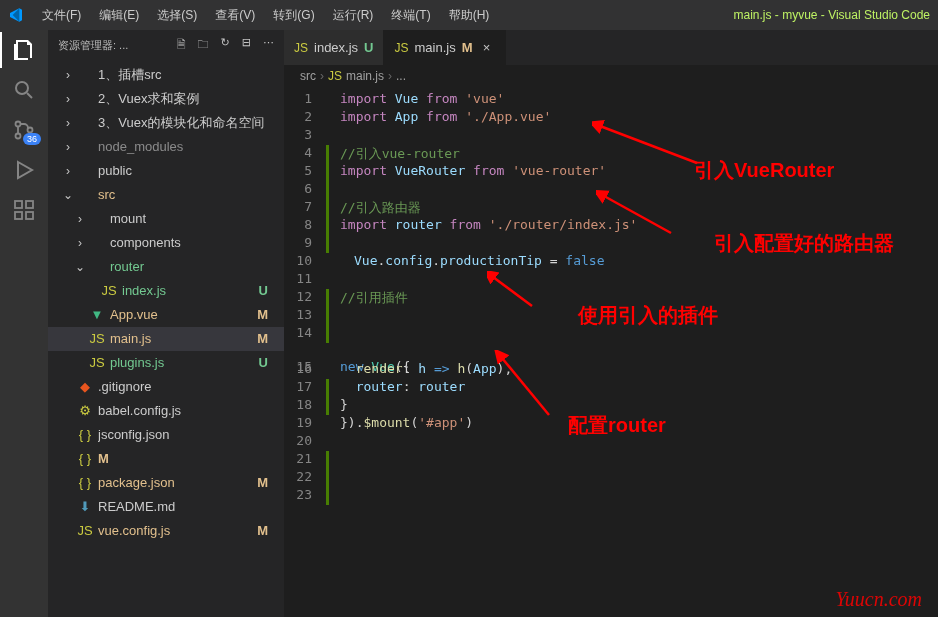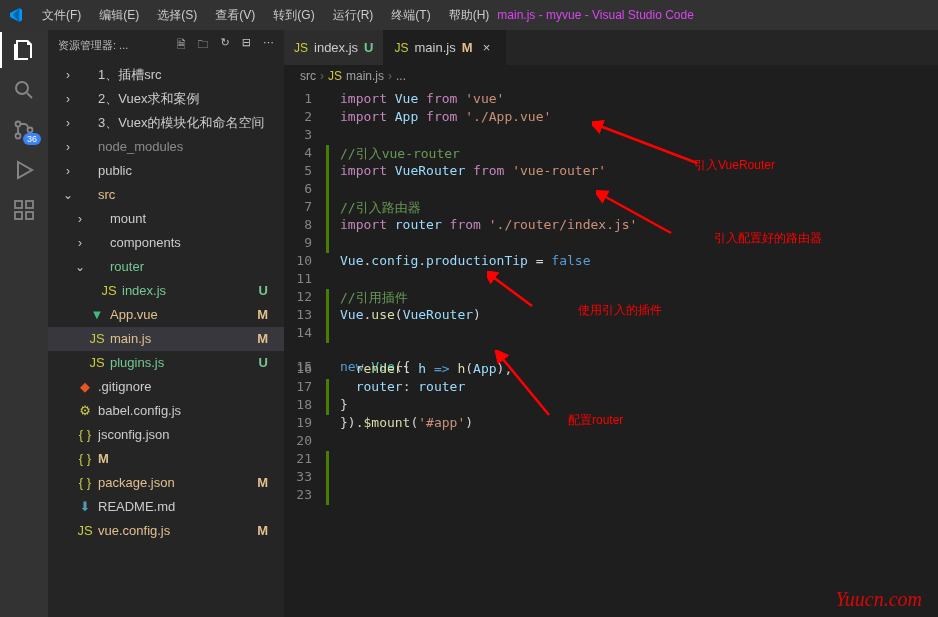--- a/index.html
+++ b/index.html
@@ -1,21 +1,21 @@
 <!DOCTYPE html>
 <html><head>
 <meta charset="utf-8">
 <style>
 * { margin: 0; padding: 0; box-sizing: border-box; }
 body { font-family: "Segoe UI", "Microsoft YaHei", sans-serif; background: #1e1e1e; color: #cccccc; width: 938px; height: 617px; overflow: hidden; position: relative; font-size: 13px; }
 .titlebar { height: 30px; background: #323233; display: flex; align-items: center; padding: 0 8px; }
 .app-icon { width: 18px; height: 18px; margin-right: 8px; display: flex; align-items: center; }
 .menu { display: flex; gap: 2px; }
 .menu-item { padding: 4px 8px; font-size: 12px; cursor: pointer; }
-.window-title { flex: 1; text-align: left; font-size: 12px; color: #d946ef; }
+.window-title { flex: 1; text-align: right; font-size: 12px; color: #bef264; }
 .main-layout { display: flex; height: calc(617px - 30px); }
 .activity-bar { width: 48px; background: #333333; display: flex; flex-direction: column; align-items: center; padding-top: 8px; gap: 16px; }
 .activity-icon { width: 24px; height: 24px; color: #858585; cursor: pointer; display: flex; align-items: center; justify-content: center; position: relative; }
 .activity-icon.active { color: #ffffff; }
 .activity-icon.active::before { content: ''; position: absolute; left: -12px; top: -6px; width: 2px; height: 36px; background: #ffffff; }
 .badge { position: absolute; bottom: -3px; right: -5px; background: #3b82f6; color: white; font-size: 9px; border-radius: 8px; padding: 0 4px; line-height: 12px; }
 .sidebar { width: 236px; background: #252526; display: flex; flex-direction: column; }
 .sidebar-header { display: flex; align-items: center; padding: 6px 10px; font-size: 11px; color: #bbbbbb; }
 .sidebar-title { flex: 1; }
 .sidebar-actions { display: flex; gap: 12px; color: #c5c5c5; }
@@ -54,21 +54,21 @@
 .line-content { padding-left: 16px; }
 .tok-key { color: #c586c0; }
 .tok-var { color: #9cdcfe; }
 .tok-type { color: #4ec9b0; }
 .tok-str { color: #ce9178; }
 .tok-com { color: #6a9955; }
 .tok-const { color: #569cd6; }
 .tok-func { color: #dcdcaa; }
 .tok-plain { color: #d4d4d4; }
 .annotations { position: absolute; top: 0; left: 0; width: 100%; height: 100%; pointer-events: none; }
-.anno-text { position: absolute; color: #ff0000; font-family: "Microsoft YaHei", sans-serif; font-size: 12px; font-weight: 400; }
+.anno-text { position: absolute; color: #ff0000; font-family: "Microsoft YaHei", sans-serif; font-size: 20px; font-weight: 700; }
 .arrow { position: absolute; }
 .watermark { position: absolute; bottom: 6px; right: 16px; color: rgba(255,0,0,0.85); font-family: serif; font-style: italic; font-size: 20px; }
 svg { display: block; }
 </style>
 </head>
 <body>
 
 <div class="titlebar">
   <div class="app-icon">
     <svg width="16" height="16" viewBox="0 0 24 24">
@@ -334,39 +334,39 @@
         <div class="code-line" style="top: 76px;"><span class="line-num">5</span><span class="line-content"><span class="tok-key">import</span> <span class="tok-var">VueRouter</span> <span class="tok-key">from</span> <span class="tok-str">'vue-router'</span></span></div>
         <div class="mod-bar" style="left: 42px; top: 76px; height: 18px;"></div>
         <div class="code-line" style="top: 94px;"><span class="line-num">6</span><span class="line-content"></span></div>
         <div class="mod-bar" style="left: 42px; top: 94px; height: 18px;"></div>
         <div class="code-line" style="top: 112px;"><span class="line-num">7</span><span class="line-content"><span class="tok-com">//引入路由器</span></span></div>
         <div class="mod-bar" style="left: 42px; top: 112px; height: 18px;"></div>
         <div class="code-line" style="top: 130px;"><span class="line-num">8</span><span class="line-content"><span class="tok-key">import</span> <span class="tok-var">router</span> <span class="tok-key">from</span> <span class="tok-str">'./router/index.js'</span></span></div>
         <div class="mod-bar" style="left: 42px; top: 130px; height: 18px;"></div>
         <div class="code-line" style="top: 148px;"><span class="line-num">9</span><span class="line-content"></span></div>
         <div class="mod-bar" style="left: 42px; top: 148px; height: 18px;"></div>
-        <div class="code-line" style="top: 166px;"><span class="line-num">10</span><span class="line-content"><span class="tok-var">Vue</span><span class="tok-plain">.</span><span class="tok-var">config</span><span class="tok-plain">.</span><span class="tok-var">productionTip</span> <span class="tok-plain">=</span> <span class="tok-const">false</span></span></div>
+        <div class="code-line" style="top: 166px; gap: 14px;"><span class="line-num">10</span><span class="line-content"><span class="tok-var">Vue</span><span class="tok-plain">.</span><span class="tok-var">config</span><span class="tok-plain">.</span><span class="tok-var">productionTip</span> <span class="tok-plain">=</span> <span class="tok-const">false</span></span></div>
         <div class="code-line" style="top: 184px;"><span class="line-num">11</span><span class="line-content"></span></div>
         <div class="code-line" style="top: 202px;"><span class="line-num">12</span><span class="line-content"><span class="tok-com">//引用插件</span></span></div>
         <div class="mod-bar" style="left: 42px; top: 202px; height: 18px;"></div>
-        <div class="code-line" style="top: 220px;"><span class="line-num">13</span><span class="line-content"><span class="tok-var">Vue</span><span class="tok-plain">.</span><span class="tok-func">use</span><span class="tok-plain">(</span><span class="tok-var">VueRouter</span><span class="tok-plain">)</span></span></div>
+        <div class="code-line" style="top: 220px;"><span class="line-num">13</span></div>
         <div class="mod-bar" style="left: 42px; top: 220px; height: 18px;"></div>
         <div class="code-line" style="top: 238px;"><span class="line-num">14</span><span class="line-content"></span></div>
         <div class="mod-bar" style="left: 42px; top: 238px; height: 18px;"></div>
         <div class="code-line" style="top: 272px;"><span class="line-num">15</span><span class="line-content"><span class="tok-const">new</span> <span class="tok-type">Vue</span><span class="tok-plain">({</span></span></div>
         <div class="code-line" style="top: 274px;"><span class="line-num">16</span><span class="line-content">  <span class="tok-func">render</span><span class="tok-plain">:</span> <span class="tok-var">h</span> <span class="tok-const">=&gt;</span> <span class="tok-func">h</span><span class="tok-plain">(</span><span class="tok-var">App</span><span class="tok-plain">),</span></span></div>
         <div class="code-line" style="top: 292px;"><span class="line-num">17</span><span class="line-content">  <span class="tok-var">router</span><span class="tok-plain">:</span> <span class="tok-var">router</span></span></div>
         <div class="mod-bar" style="left: 42px; top: 292px; height: 18px;"></div>
         <div class="code-line" style="top: 310px;"><span class="line-num">18</span><span class="line-content"><span class="tok-plain">}</span></span></div>
         <div class="mod-bar" style="left: 42px; top: 310px; height: 18px;"></div>
         <div class="code-line" style="top: 328px;"><span class="line-num">19</span><span class="line-content"><span class="tok-plain">}).</span><span class="tok-func">$mount</span><span class="tok-plain">(</span><span class="tok-str">'#app'</span><span class="tok-plain">)</span></span></div>
         <div class="code-line" style="top: 346px; gap: 37px;"><span class="line-num">20</span><span class="line-content"></span></div>
         <div class="code-line" style="top: 364px;"><span class="line-num">21</span><span class="line-content"></span></div>
         <div class="mod-bar" style="left: 42px; top: 364px; height: 18px;"></div>
-        <div class="code-line" style="top: 382px;"><span class="line-num">33</span><span class="line-content"></span></div>
+        <div class="code-line" style="top: 382px;"><span class="line-num">22</span><span class="line-content"></span></div>
         <div class="mod-bar" style="left: 42px; top: 382px; height: 18px;"></div>
         <div class="code-line" style="top: 400px;"><span class="line-num">23</span><span class="line-content"></span></div>
         <div class="mod-bar" style="left: 42px; top: 400px; height: 18px;"></div>
       </div>
 
     <div class="annotations">
       <svg class="arrow" style="left:308px;top:88px" width="110" height="50">
           <defs>
             <marker id="ah1" markerWidth="8" markerHeight="8" refX="1" refY="3" orient="auto">
               <polygon points="0 0, 6 3, 0 6" fill="#ff0000"></polygon>

